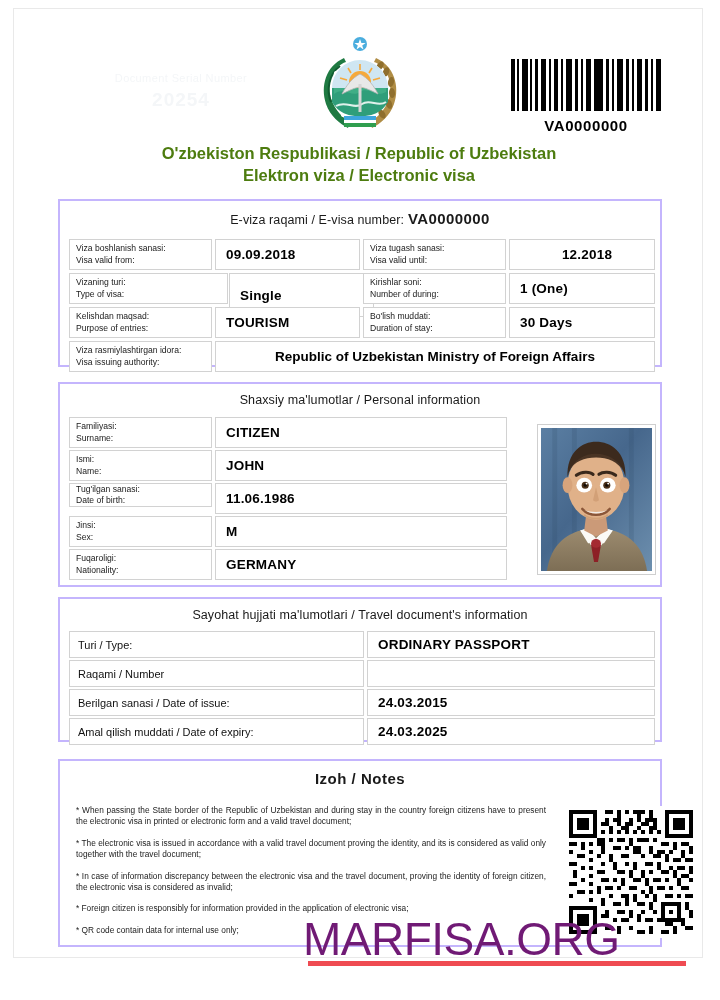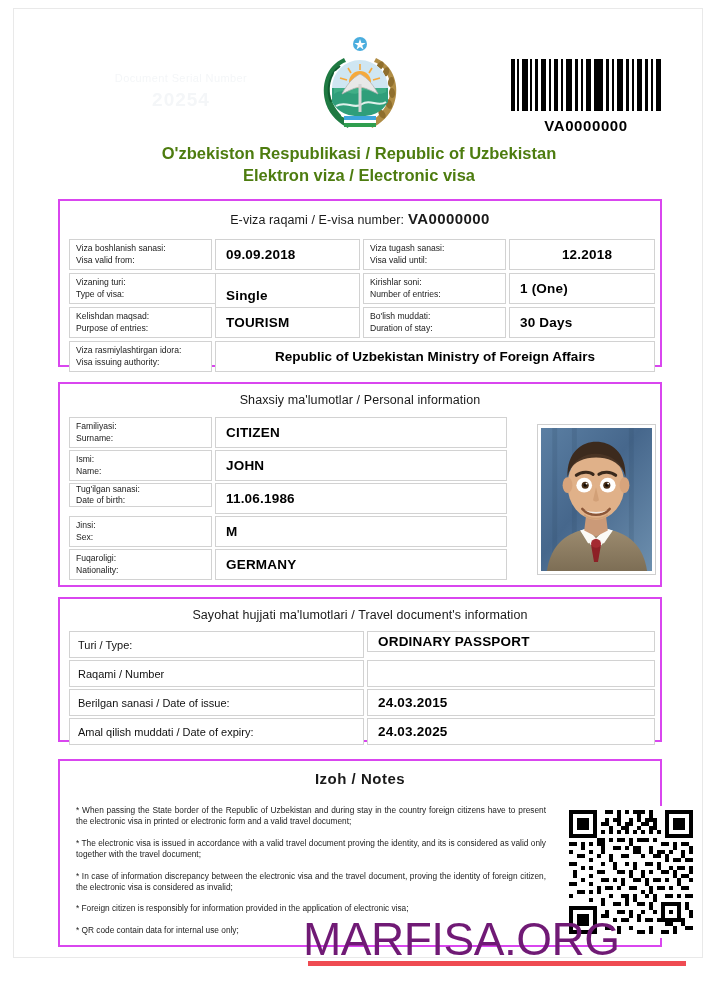--- a/index.html
+++ b/index.html
@@ -53,21 +53,21 @@
     font-size:15px;font-weight:700;letter-spacing:.6px;margin-top:2px;color:#000;
   }
   .title-block{
     position:absolute;left:0;top:133px;width:690px;text-align:center;
   }
   .title-line{font-size:16.5px;font-weight:700;line-height:22px;color:#4d7c0f;}
 
   
   .section{
     position:absolute;
-    border:2px solid #d946ef;
+    border:2px solid #c4b5fd;
     background:#fff;
     box-sizing:border-box;
   }
   .section-title{
     text-align:center;
     font-size:12.5px;
     color:#1a1a1a;
     padding-top:9px;
     padding-bottom:7px;
     letter-spacing:.1px;
@@ -268,27 +268,27 @@
     <div class="cell val" style="left:449px;top:38px;width:146px;height:31px;">
       <span class="val-txt" style="margin:0 auto;">12.2018</span>
     </div>
 
     <div class="cell lbl" style="left:9px;top:72px;width:159px;height:31px;">
       <div class="lbl-2">
         <div>Vizaning turi:</div>
         <div>Type of visa:</div>
       </div>
     </div>
-    <div class="cell val" style="left:155px;top:72px;width:145px;height:44px;">
+    <div class="cell val" style="left:169px;top:72px;width:145px;height:44px;">
       <span class="val-txt">Single</span>
     </div>
     <div class="cell lbl" style="left:303px;top:72px;width:143px;height:31px;">
       <div class="lbl-2">
         <div>Kirishlar soni:</div>
-        <div>Number of entries:</div>
+        <div>Number of during:</div>
       </div>
     </div>
     <div class="cell val" style="left:449px;top:72px;width:146px;height:31px;">
       <span class="val-txt">1 (One)</span>
     </div>
 
     <div class="cell lbl" style="left:9px;top:106px;width:143px;height:31px;">
       <div class="lbl-2">
         <div>Kelishdan maqsad:</div>
         <div>Purpose of entries:</div>
@@ -432,21 +432,21 @@
       </svg>
     </div>
   </div>
 
   <div class="section" style="left:44px;top:588px;width:604px;height:145px;">
     <div class="section-title">Sayohat hujjati ma'lumotlari / Travel document's information</div>
 
     <div class="cell lbl-1" style="left:9px;top:32px;width:295px;height:27px;">
       <span>Turi / Type:</span>
     </div>
-    <div class="cell val" style="left:307px;top:32px;width:288px;height:21px;">
+    <div class="cell val" style="left:307px;top:32px;width:288px;height:27px;">
       <span class="val-txt">ORDINARY PASSPORT</span>
     </div>
 
     <div class="cell lbl-1" style="left:9px;top:61px;width:295px;height:27px;">
       <span>Raqami / Number</span>
     </div>
     <div class="cell val" style="left:307px;top:61px;width:288px;height:27px;">
       <span class="val-txt"></span>
     </div>
 

